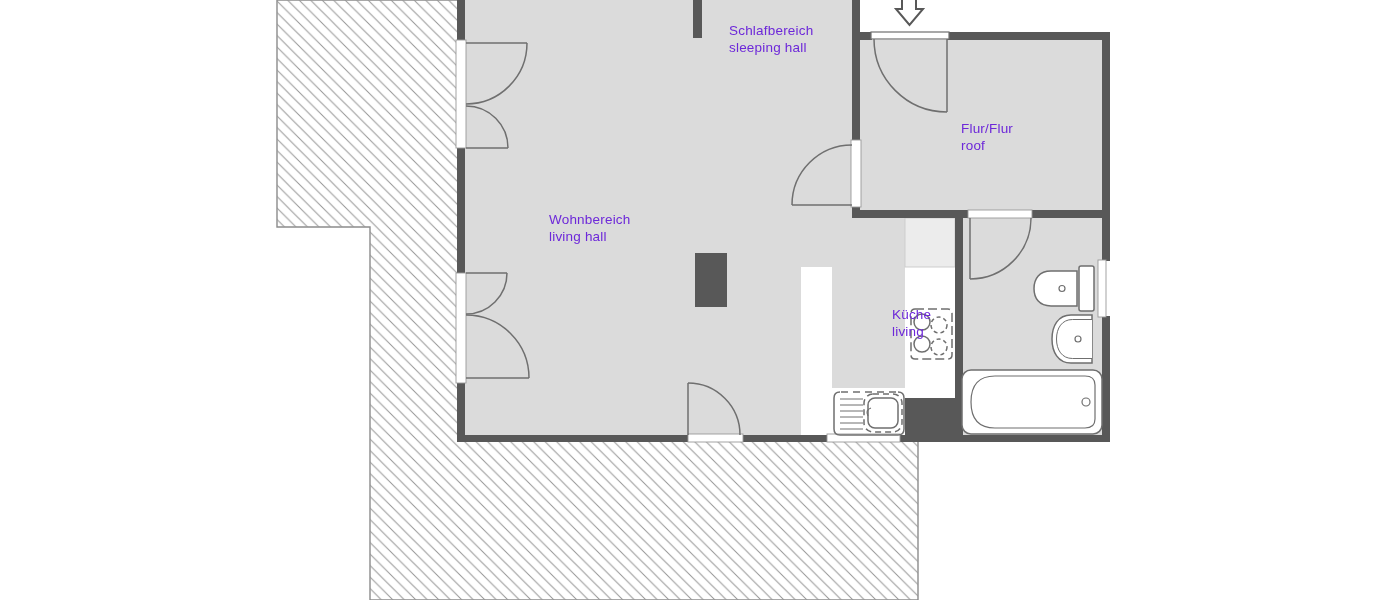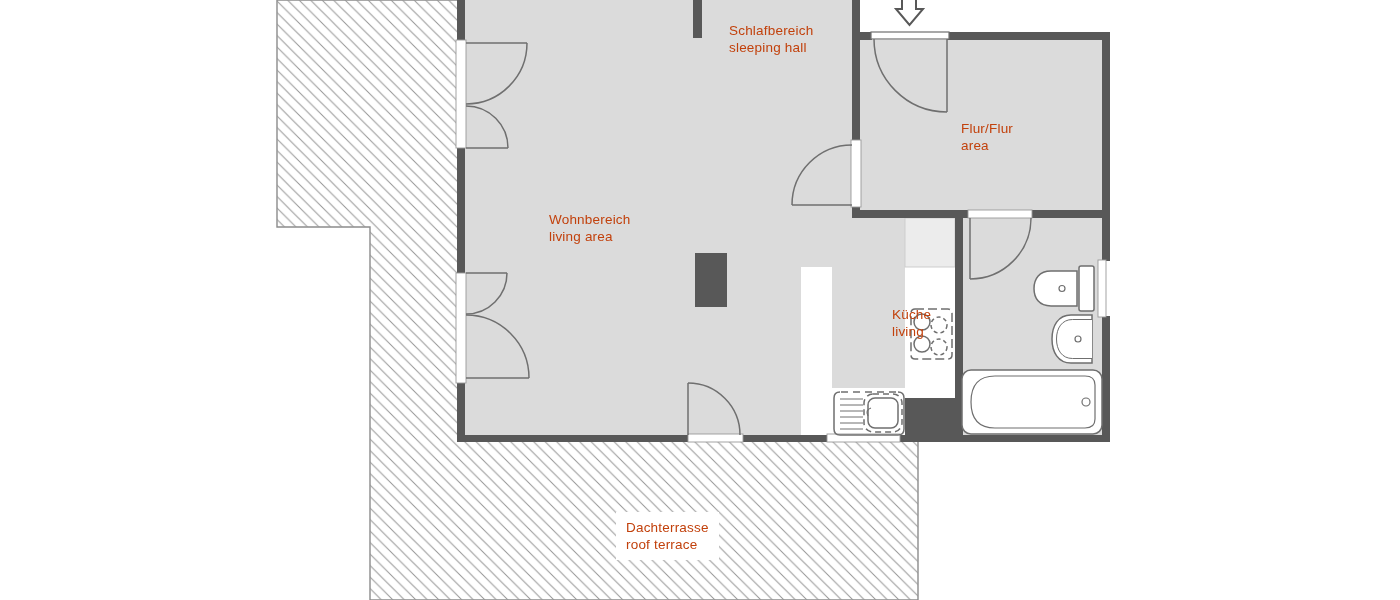--- a/index.html
+++ b/index.html
@@ -8,21 +8,21 @@
     width:1400px;height:600px;
     background:#ffffff;
     overflow:hidden;
     font-family:"Liberation Sans", sans-serif;
   }
   #plan-svg{position:absolute;left:0;top:0;}
   .room-label{
     position:absolute;
     font-size:13.5px;
     line-height:17px;
-    color:#c2410c;
+    color:#6d28d9;
     letter-spacing:.2px;
     white-space:nowrap;
   }
   .room-label--boxed{
     background:#ffffff;
     padding:7px 10px;
   }
 </style>
 </head>
 <body>
@@ -137,31 +137,27 @@
     <path d="M902,0 V9 H896 L909.5,25 L923,9 H916 V0" fill="#ffffff" stroke="#585858" stroke-width="2"></path>
   </svg>
 
   <div class="room-label" style="left:729px;top:22px">
     <div>Schlafbereich</div>
     <div>sleeping hall</div>
   </div>
 
   <div class="room-label" style="left:961px;top:120px">
     <div>Flur/Flur</div>
-    <div>area</div>
+    <div>roof</div>
   </div>
 
   <div class="room-label" style="left:549px;top:211px">
     <div>Wohnbereich</div>
-    <div>living area</div>
+    <div>living hall</div>
   </div>
 
   <div class="room-label" style="left:892px;top:306px">
     <div>Küche</div>
     <div>living</div>
   </div>
 
-  <div class="room-label room-label--boxed" style="left:616px;top:512px">
-    <div>Dachterrasse</div>
-    <div>roof terrace</div>
-  </div>
 
 </div>
 
 </body></html>

